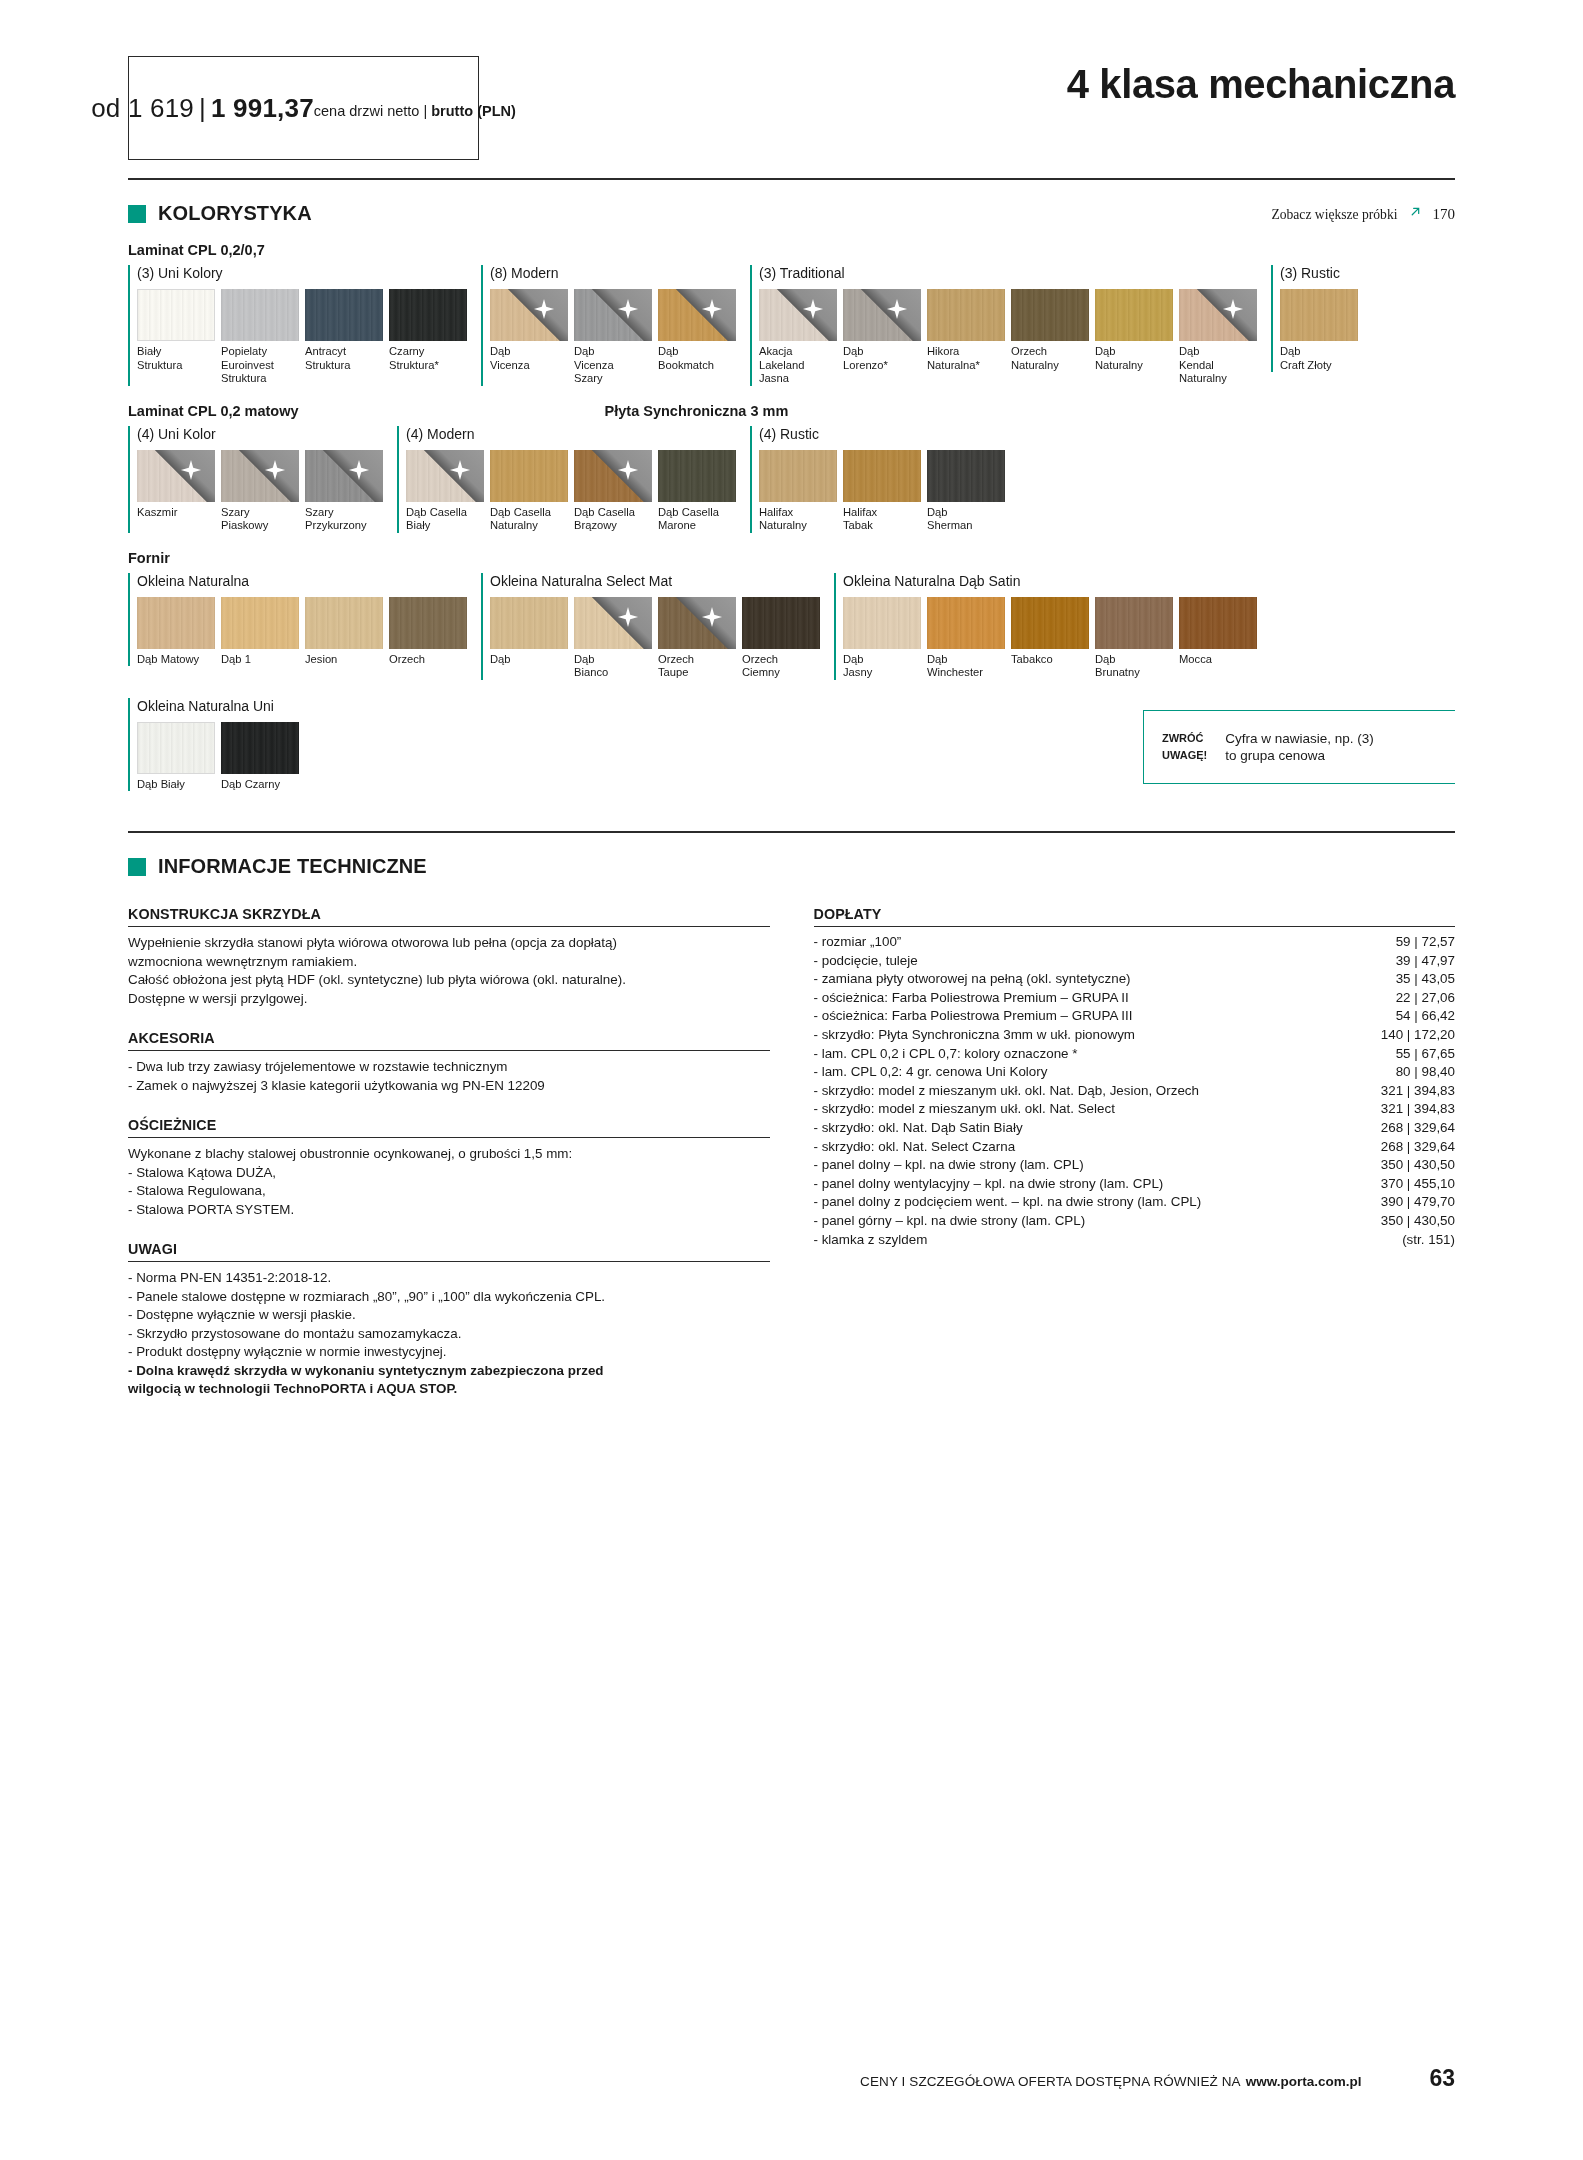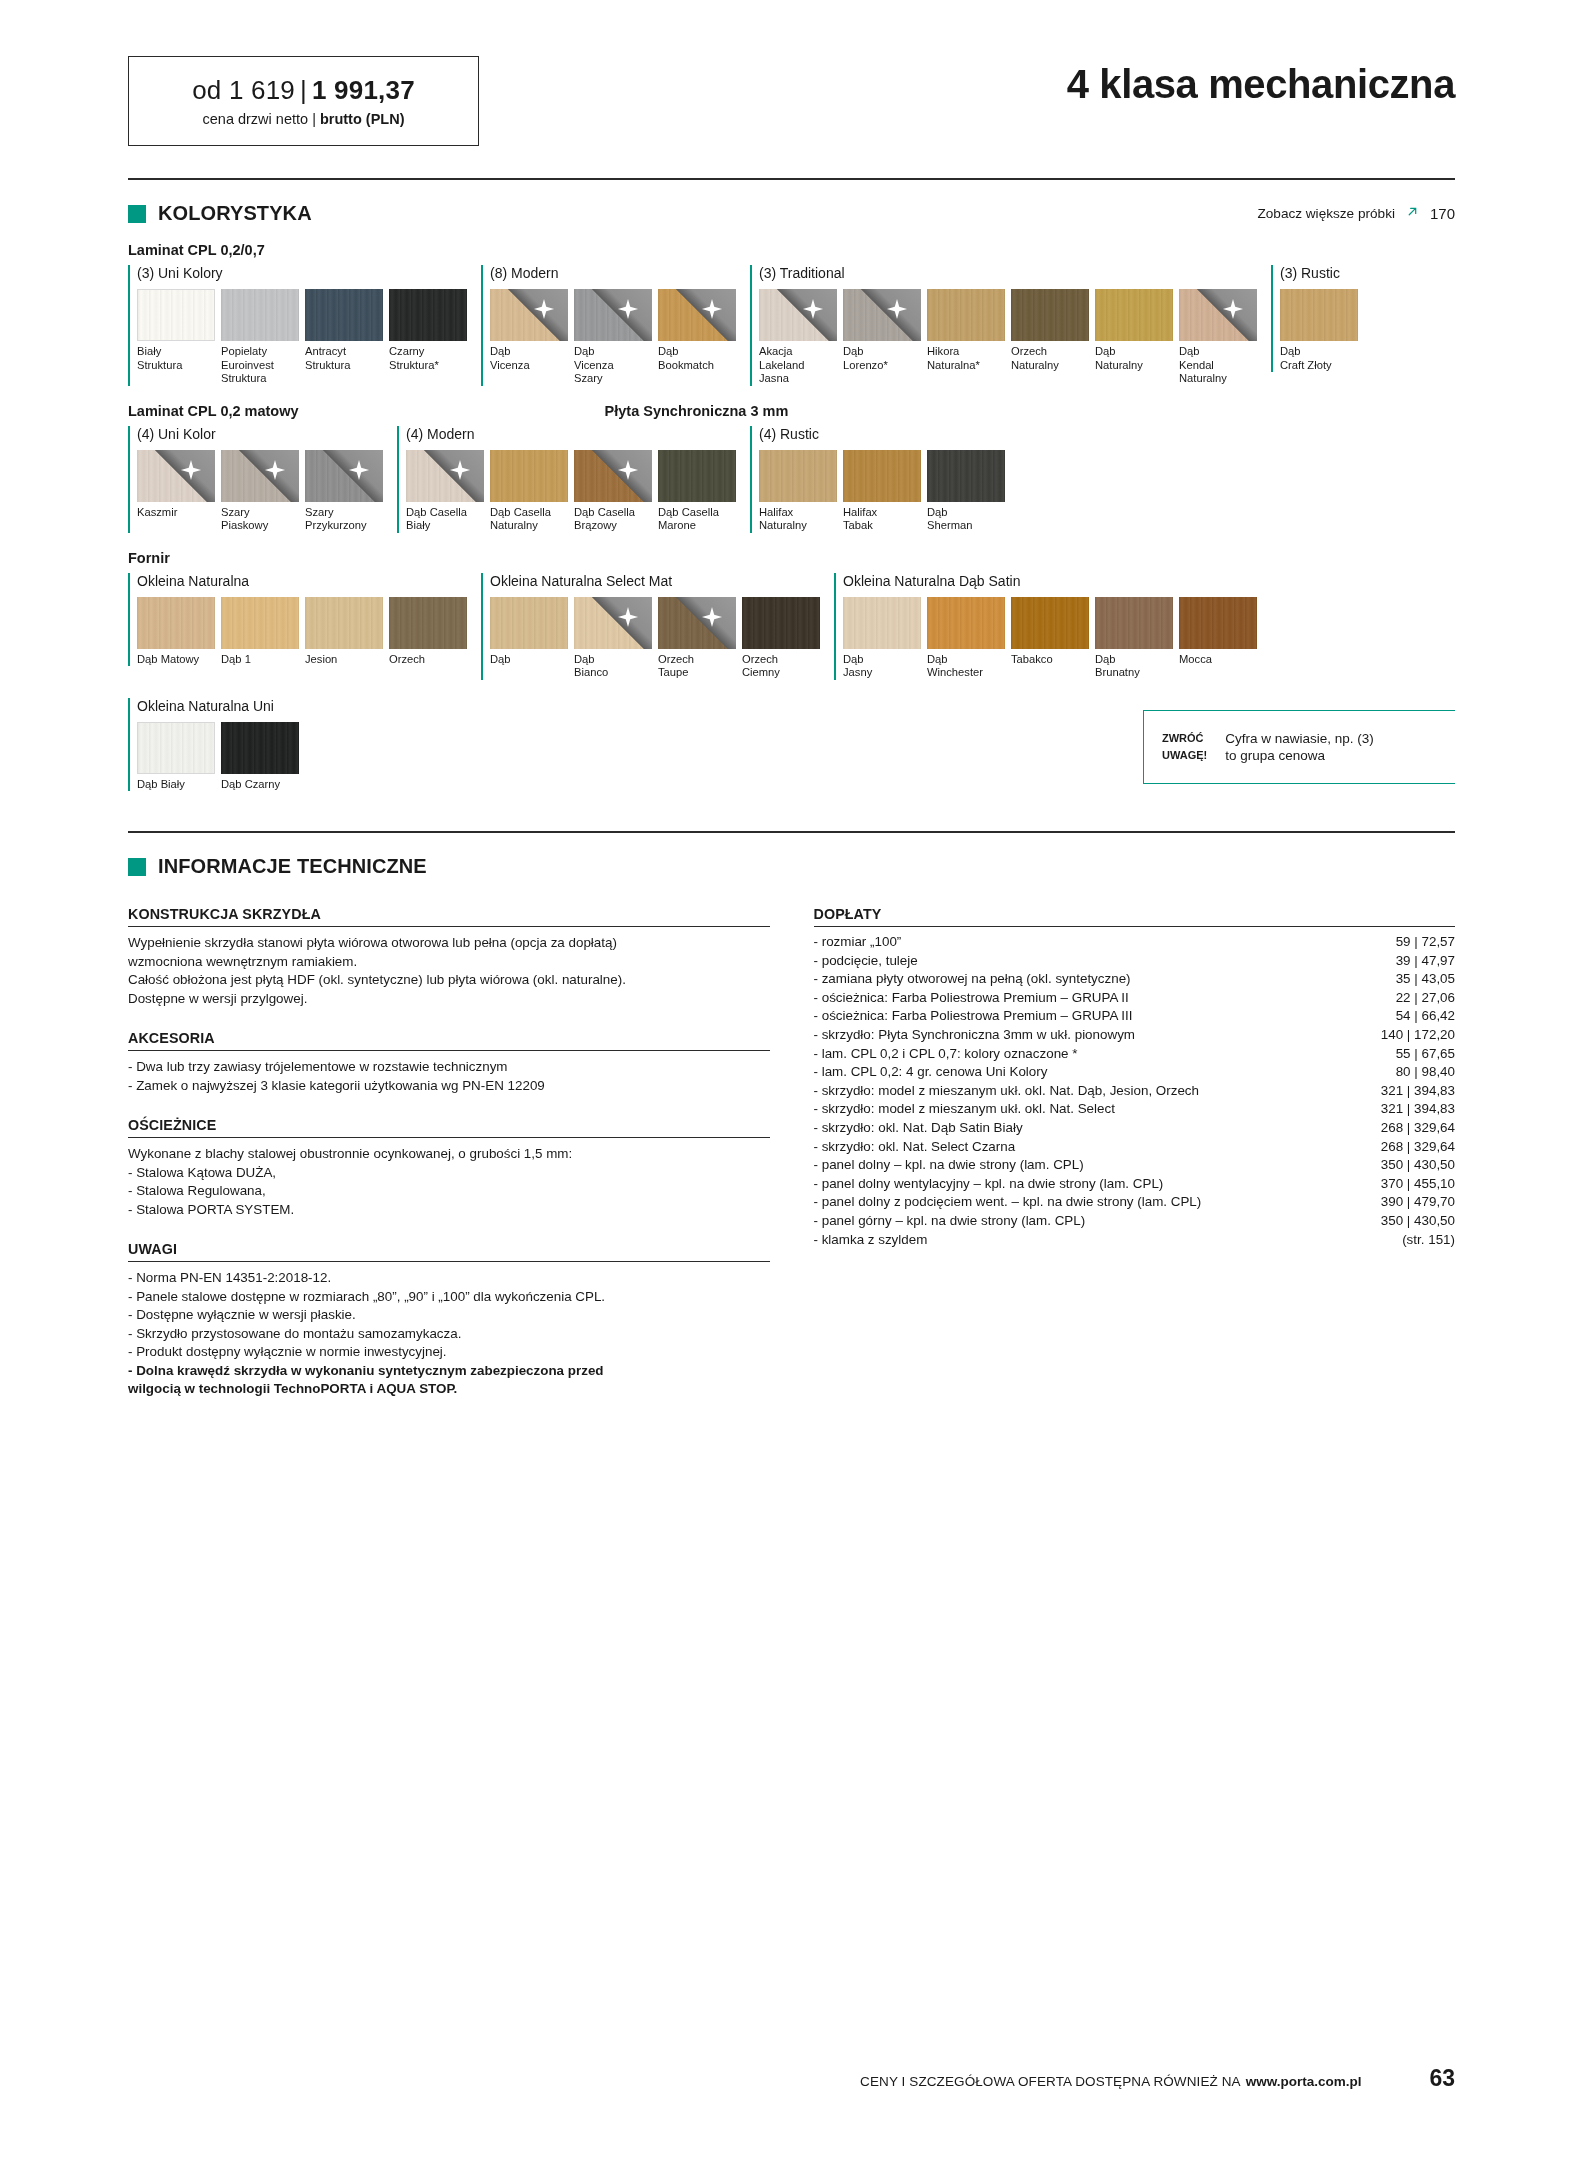--- a/index.html
+++ b/index.html
@@ -9,23 +9,23 @@
     background: #ffffff;
     font-family: "Liberation Sans", sans-serif;
     color: #1a1a1a;
   }
   .page { position: relative; width: 1583px; height: 2160px; padding: 0; }
 
   
   .header { position: relative; height: 190px; }
   .price-box {
     position: absolute; left: 128px; top: 56px;
-    width: 351px; height: 90px;
+    width: 351px; height: 104px;
     border: 1.5px solid #2a2a2a;
-    display: flex; flex-direction: column;
+    display: flex; 
     align-items: center; justify-content: center;
   }
   .price-line1 { font-size: 26px; letter-spacing: .2px; white-space: nowrap; }
   .price-line1 .net { font-weight: 300; color: #1a1a1a; }
   .price-line1 .sep { font-weight: 300; margin: 0 5px; }
   .price-line1 .gross { font-weight: 700; }
   .price-line2 { font-size: 14.5px; margin-top: 5px; white-space: nowrap; }
   .price-line2 .b { font-weight: 700; }
   .page-title {
     position: absolute; right: 128px; top: 62px;
@@ -142,21 +142,21 @@
       </div>
     </div>
     <div class="page-title">4 klasa mechaniczna</div>
     <div class="rule-top"></div>
   </div>
 
   <div class="section-head" style="margin-top:12px;">
     <span class="section-square"></span>
     <span class="section-title">KOLORYSTYKA</span>
     <span style="flex:1"></span>
-    <span style="display:flex;align-items:center;gap:10px;margin-right:128px;">
+    <span style="display:flex;align-items:flex-end;gap:10px;margin-right:128px;font-family:Liberation Serif, serif;">
       <span style="font-size:13.6px;">Zobacz większe próbki</span>
       <span class="arrow-icon">
         <svg width="15" height="15" viewBox="0 0 16 16">
             <path d="M4.5 11.5 L11 5 M6 4.6 H11.4 V10" stroke="#009882" stroke-width="1.3" fill="none" stroke-linecap="round"></path>
           </svg>
       </span>
       <span style="font-size:15px;">170</span>
     </span>
   </div>
 

